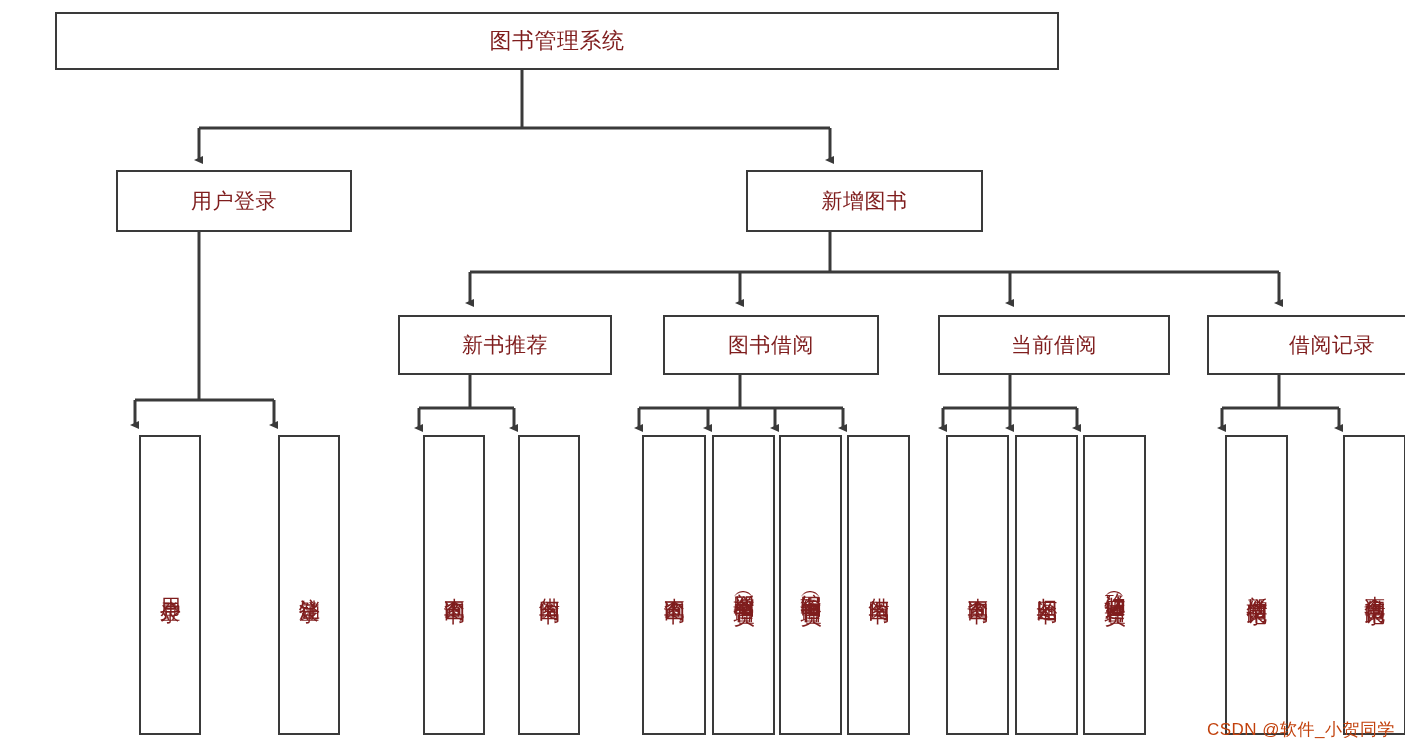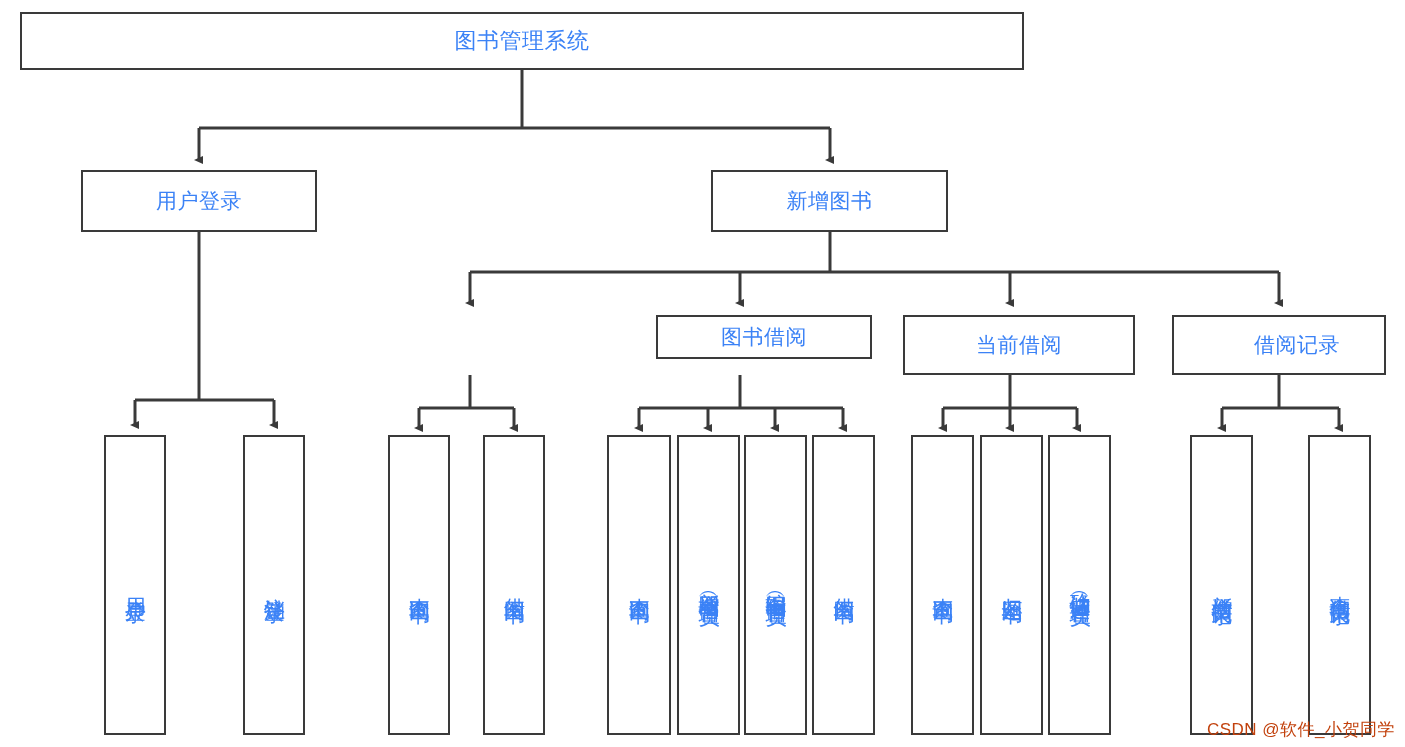--- a/index.html
+++ b/index.html
@@ -27,22 +27,23 @@
     pointer-events: none;
   }
   .node {
     position: absolute;
     box-sizing: border-box;
     background: #ffffff;
     border: 2.5px solid #3a3a3a;
     display: flex;
     align-items: center;
     justify-content: center;
-    color: #3b82f6;
+    color: #7f1d1d;
     z-index: 2;
+    margin-left: 35px;
   }
   .node .label {
     display: block;
     text-align: center;
     line-height: 1.18;
     letter-spacing: 0.5px;
   }
   .node.root .label { font-size: 22px; }
   .node.level2 .label { font-size: 21px; }
   .node.level3 .label { font-size: 21px; }
@@ -129,21 +130,24 @@
     <span class="label">图书管理系统</span>
   </div>
 
   <div class="node level2" style="left:81px; top:170px; width:236px; height:62px;">
     <span class="label">用户登录</span>
   </div>
   <div class="node level2" style="left:711px; top:170px; width:237px; height:62px;">
     <span class="label">新增图书</span>
   </div>
 
-  <div class="node level3" style="left:656px; top:315px; width:216px; height:44px;">
+  <div class="node level3" style="left:363px; top:315px; width:214px; height:60px;">
+    <span class="label">新书推荐</span>
+  </div>
+  <div class="node level3" style="left:628px; top:315px; width:216px; height:60px;">
     <span class="label">图书借阅</span>
   </div>
   <div class="node level3" style="left:903px; top:315px; width:232px; height:60px;">
     <span class="label">当前借阅</span>
   </div>
   <div class="node level3" style="left:1172px; top:315px; width:214px; height:60px;padding-left:36px;">
     <span class="label">借阅记录</span>
   </div>
 
   <div class="node leaf" style="left:104px; top:435px; width:62px; height:300px;">

